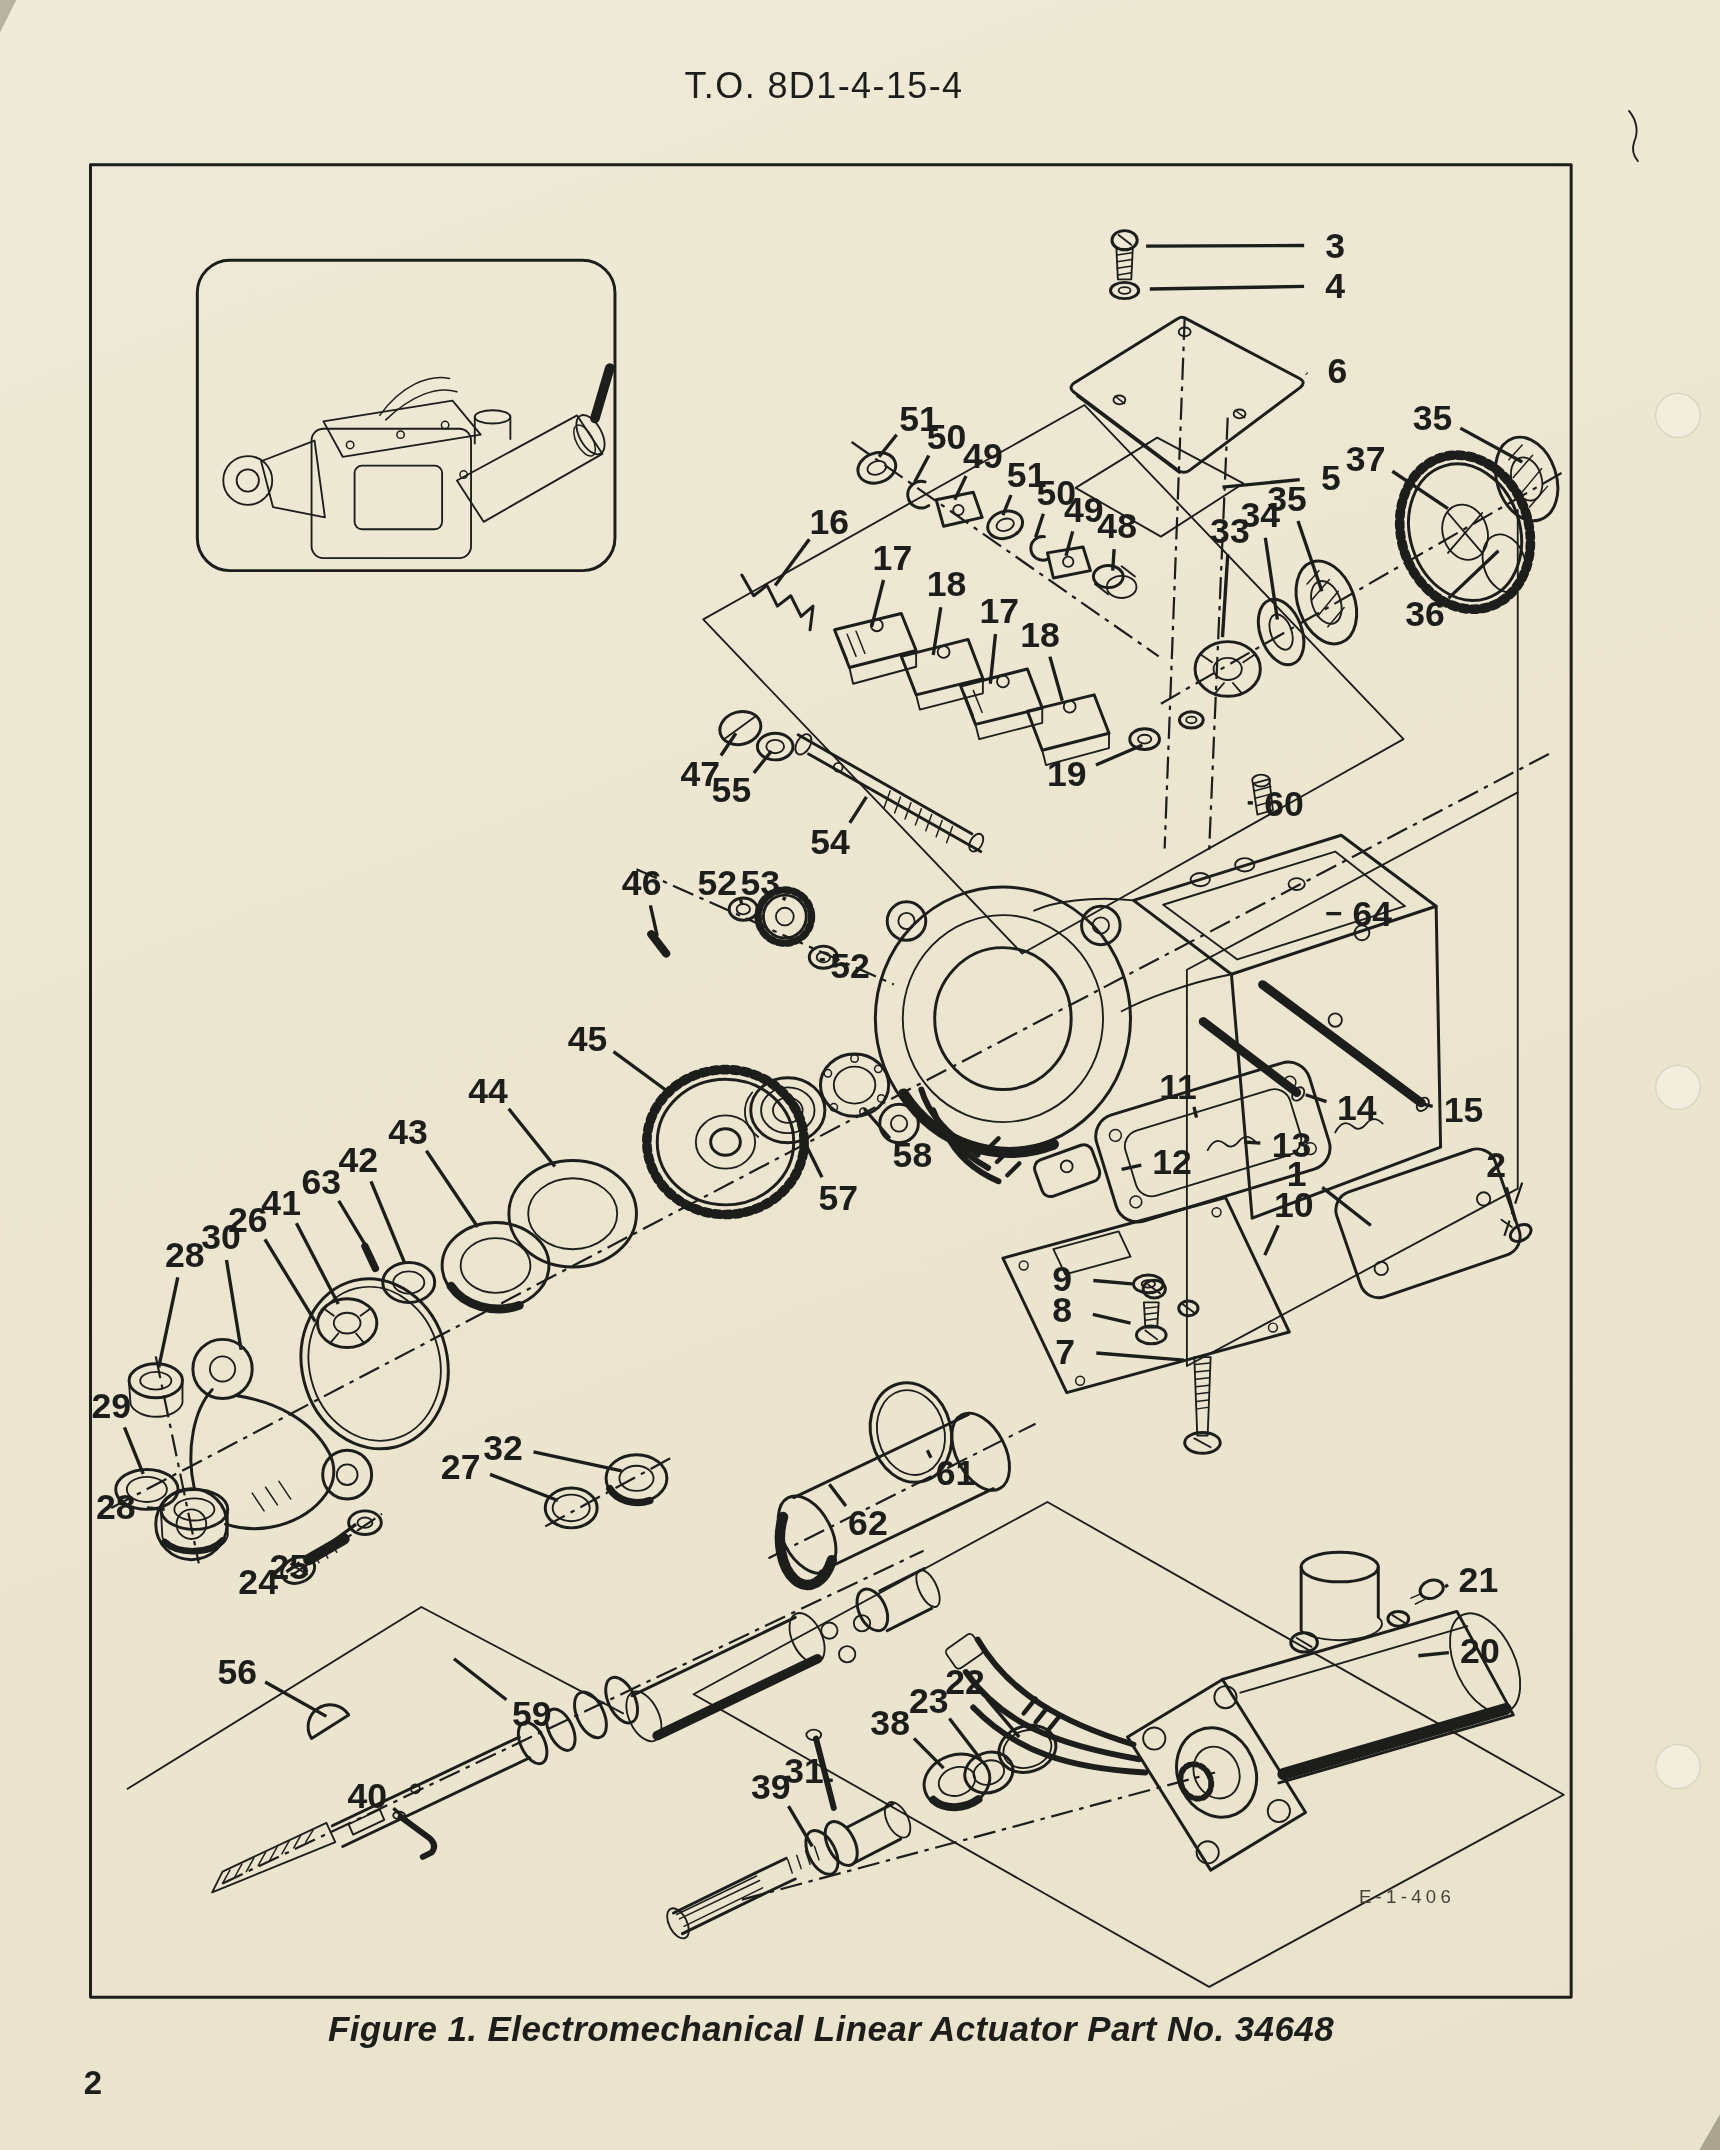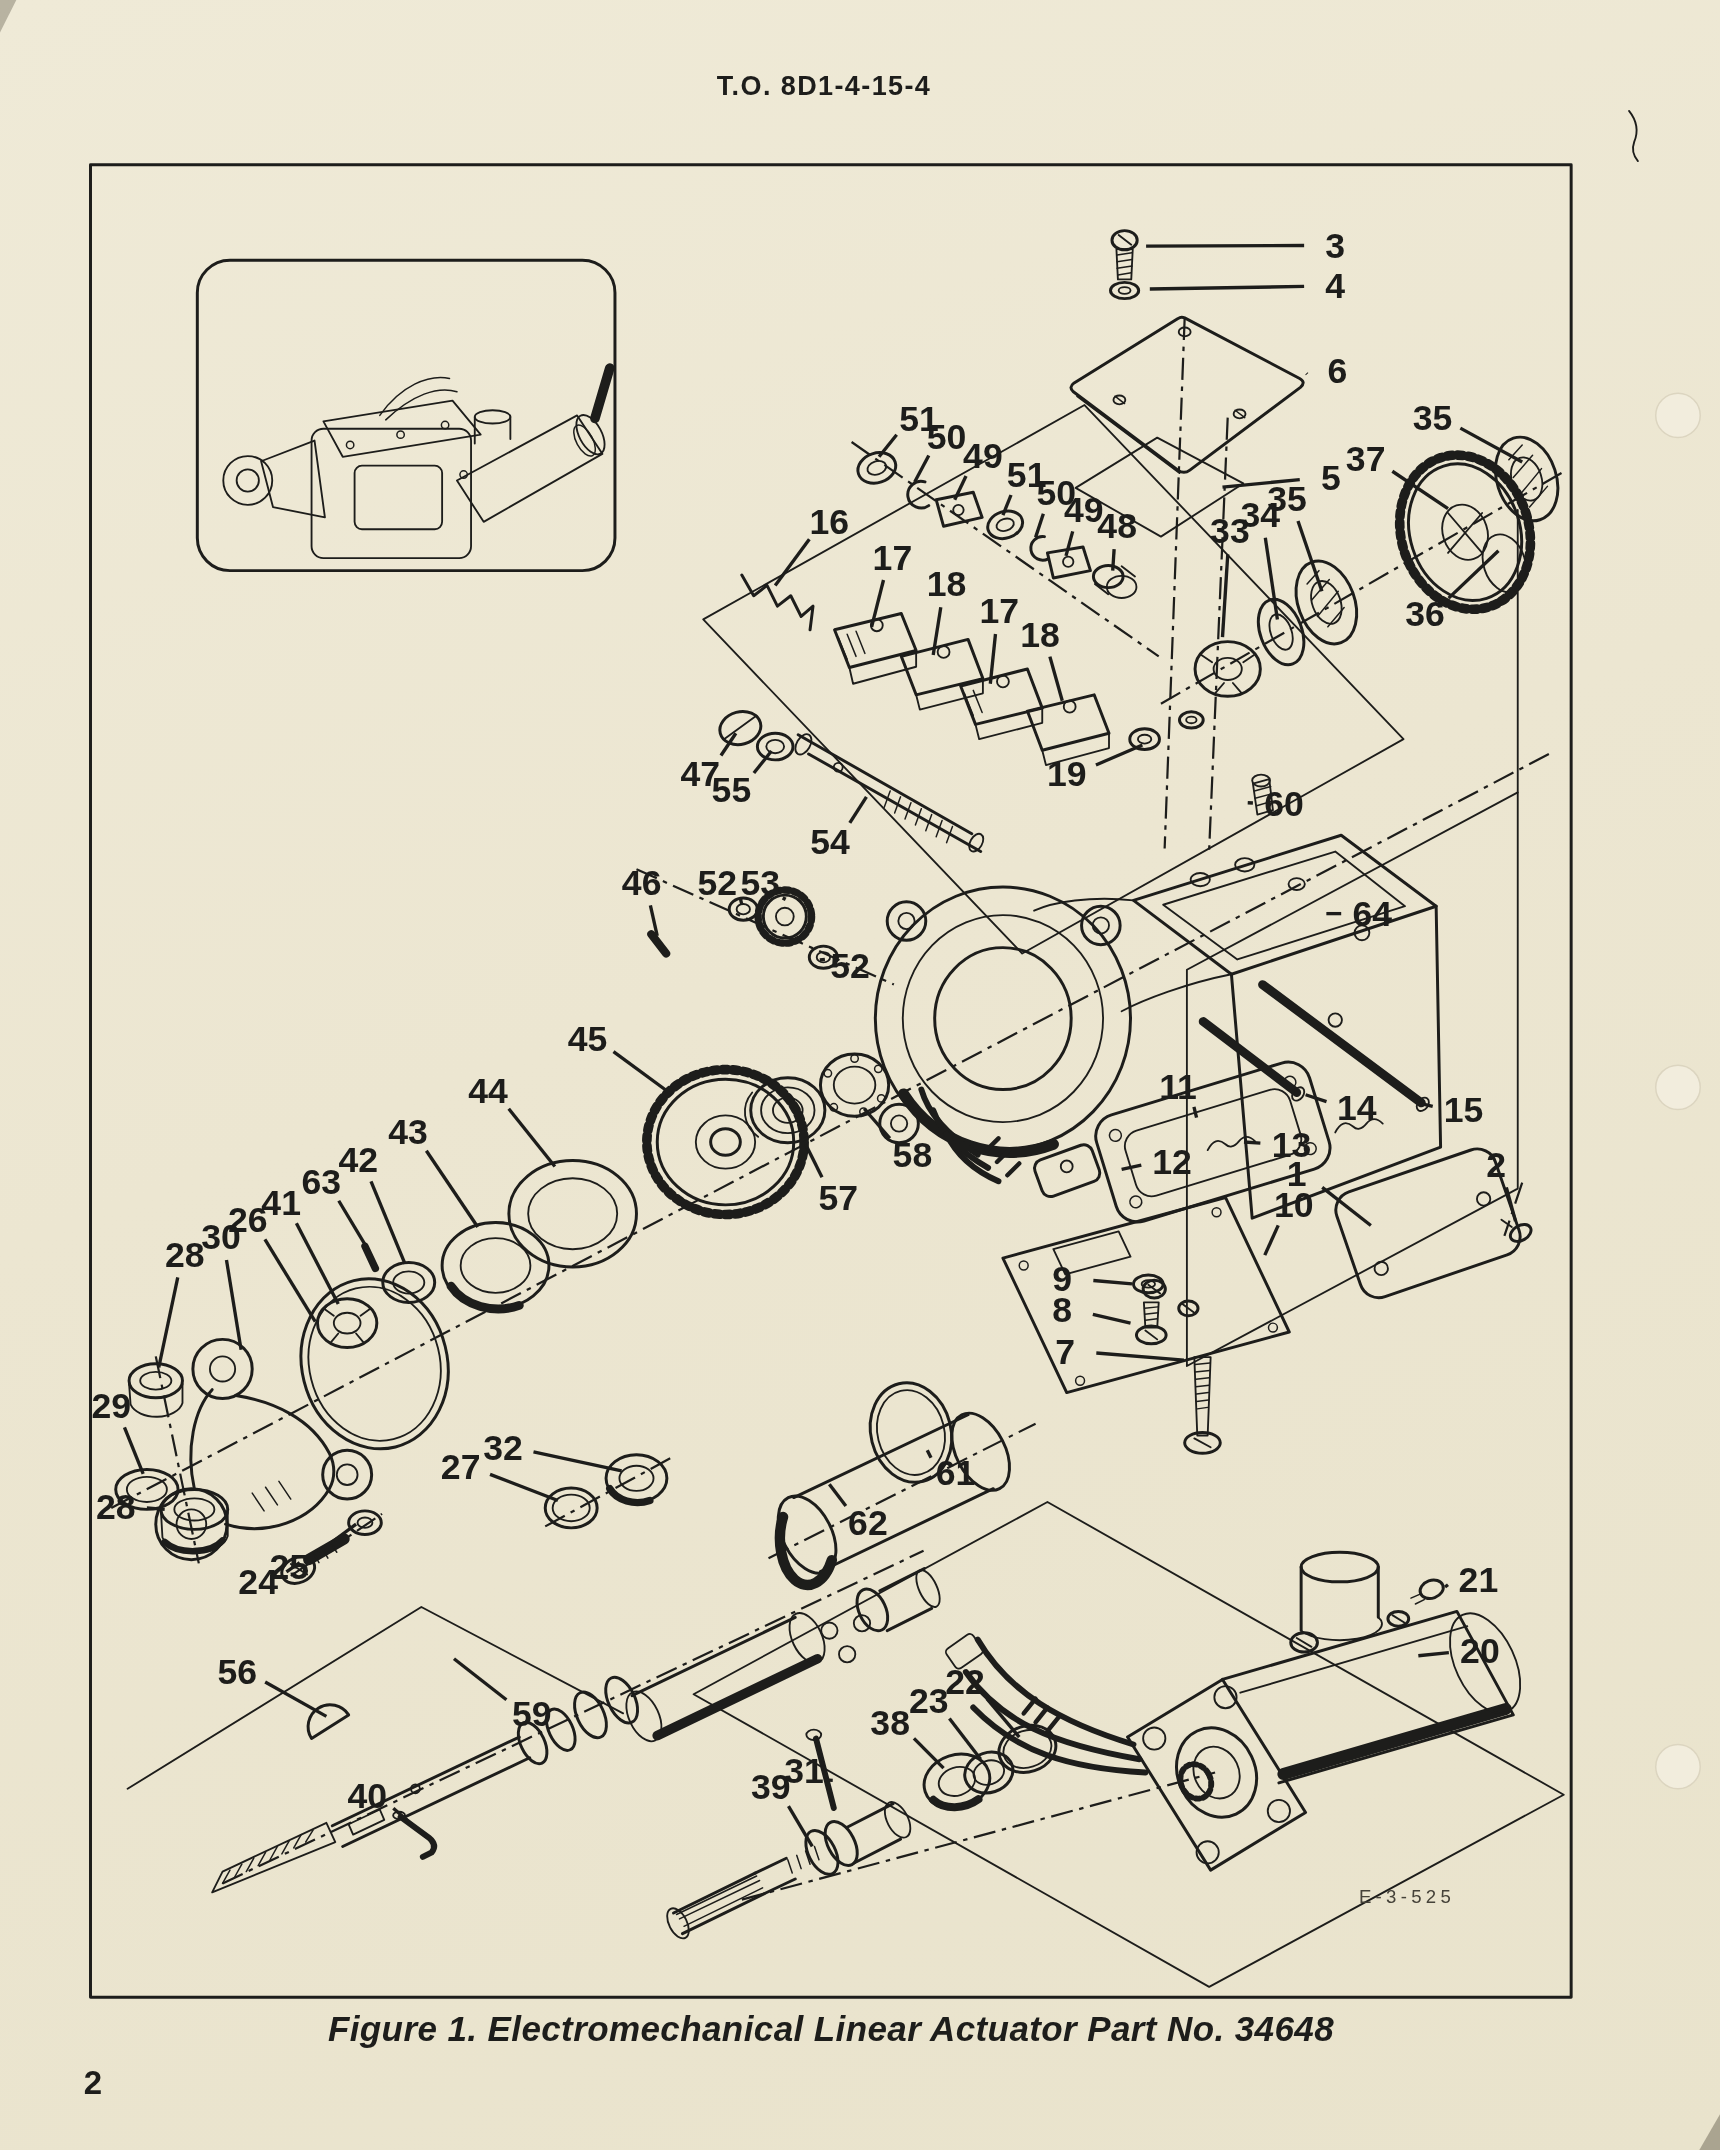--- a/index.html
+++ b/index.html
@@ -1,20 +1,20 @@
 <!DOCTYPE html>
 <html style="font-size:11.5px"><head>
 <meta charset="utf-8">
 <style>
   html,body{margin:0;padding:0;}
   body{width:1721px;height:2151px;overflow:hidden;font-family:"Liberation Sans",sans-serif;}
   .page{position:relative;width:1721px;height:2151px;
         background:linear-gradient(160deg,#efead7 0%,#ece6d1 45%,#e9e3cc 100%);}
   .overlay{position:absolute;color:#1d1d1b;white-space:nowrap;}
-  .hdr{font-size:27px;font-weight:700;letter-spacing:1.4px;transform:translate(-50%,-50%);}
+  .hdr{font-size:36px;font-weight:400;letter-spacing:1.4px;transform:translate(-50%,-50%);}
   .cap{font-size:35px;font-weight:700;font-style:italic;letter-spacing:0.4px;transform:translate(-50%,-50%);}
   .pgnum{font-size:33px;font-weight:700;transform:translate(-50%,-50%);}
   .dwgcode{font-size:18.6px;font-weight:400;letter-spacing:4.3px;color:#454239;transform:translate(-50%,-50%);}
   svg{position:absolute;left:0;top:0;width:100%;height:100%;}
   .ln{stroke:#1d1d1b;fill:none;stroke-width:4;stroke-linecap:round;stroke-linejoin:round;}
   .thin{stroke-width:2.5;}
   .w2{stroke-width:2;}
   .blk{stroke:#1d1d1b;fill:none;stroke-linecap:round;}
   .dash{stroke:#1d1d1b;fill:none;stroke-width:3;stroke-dasharray:30 9 6 9;}
   .leader{stroke:#1d1d1b;stroke-width:4.5;}
@@ -741,17 +741,17 @@
           <text x="1993" y="2137" text-anchor="middle" dy="0.35em" class="callout-num">21</text>
         </g>
         <g>
           <line x1="1953.1485764321508" y1="2235.6892481007453" x2="1912" y2="2240" class="leader"></line>
           <text x="1995" y="2233" text-anchor="middle" dy="0.35em" class="callout-num">20</text>
         </g>
       </g>
   </svg>
 
   <div class="overlay hdr" style="left:824px;top:86px;">T.O. 8D1-4-15-4</div>
-  <div class="overlay dwgcode" style="left:1407px;top:1897px;">E-3-525</div>
+  <div class="overlay dwgcode" style="left:1407px;top:1897px;">E-1-406</div>
   <div class="overlay cap" style="left:831px;top:2029px;">Figure 1. Electromechanical Linear Actuator Part No. 34648</div>
   <div class="overlay pgnum" style="left:93px;top:2083px;">2</div>
 </div>
 
 
 </body></html>

